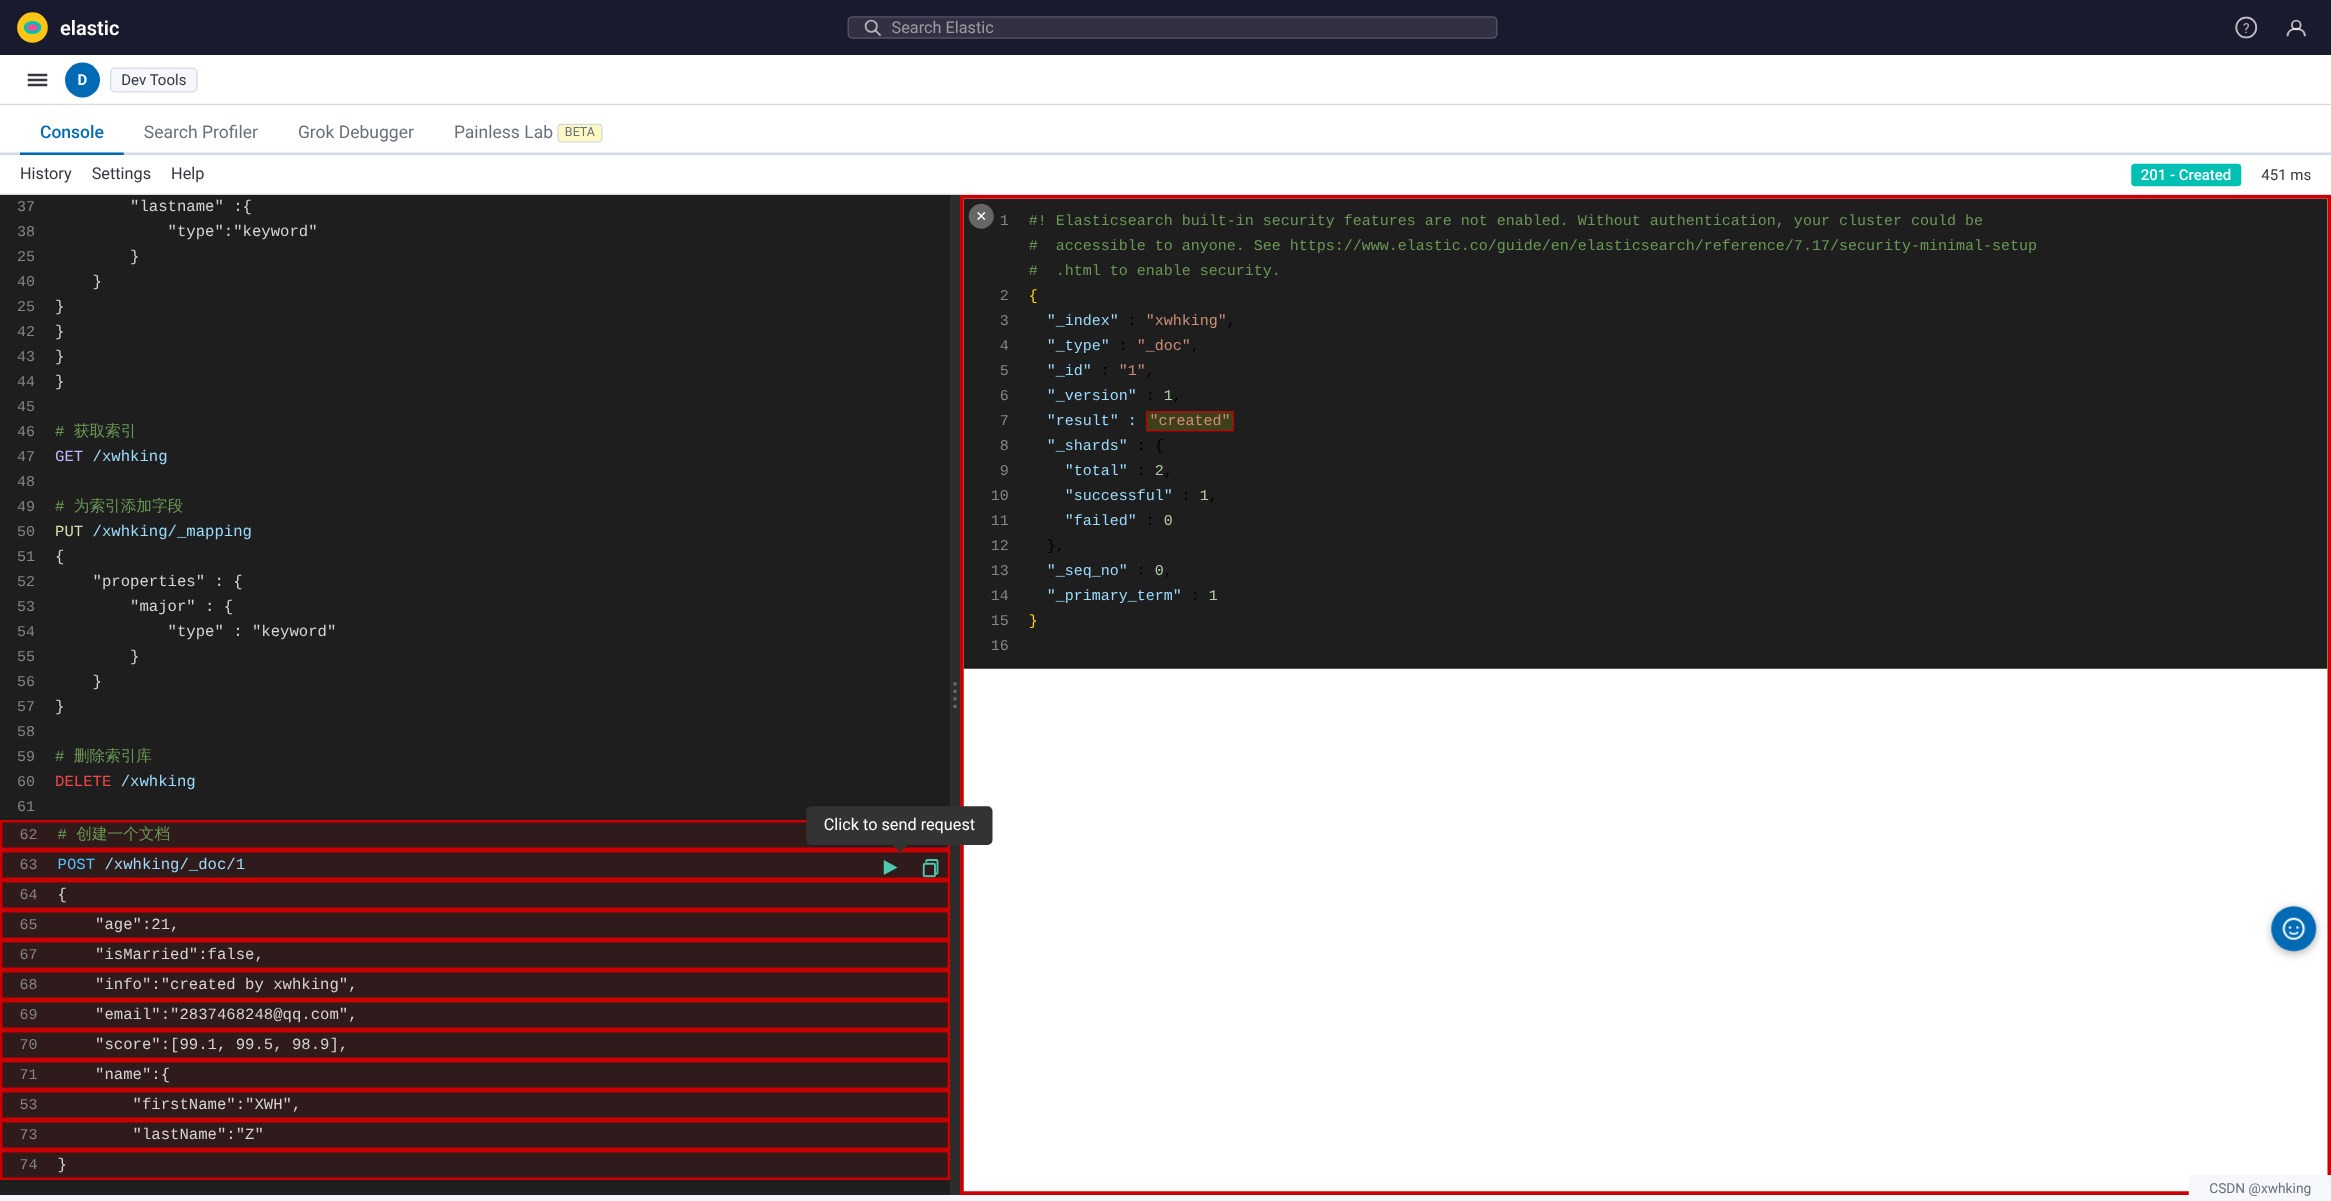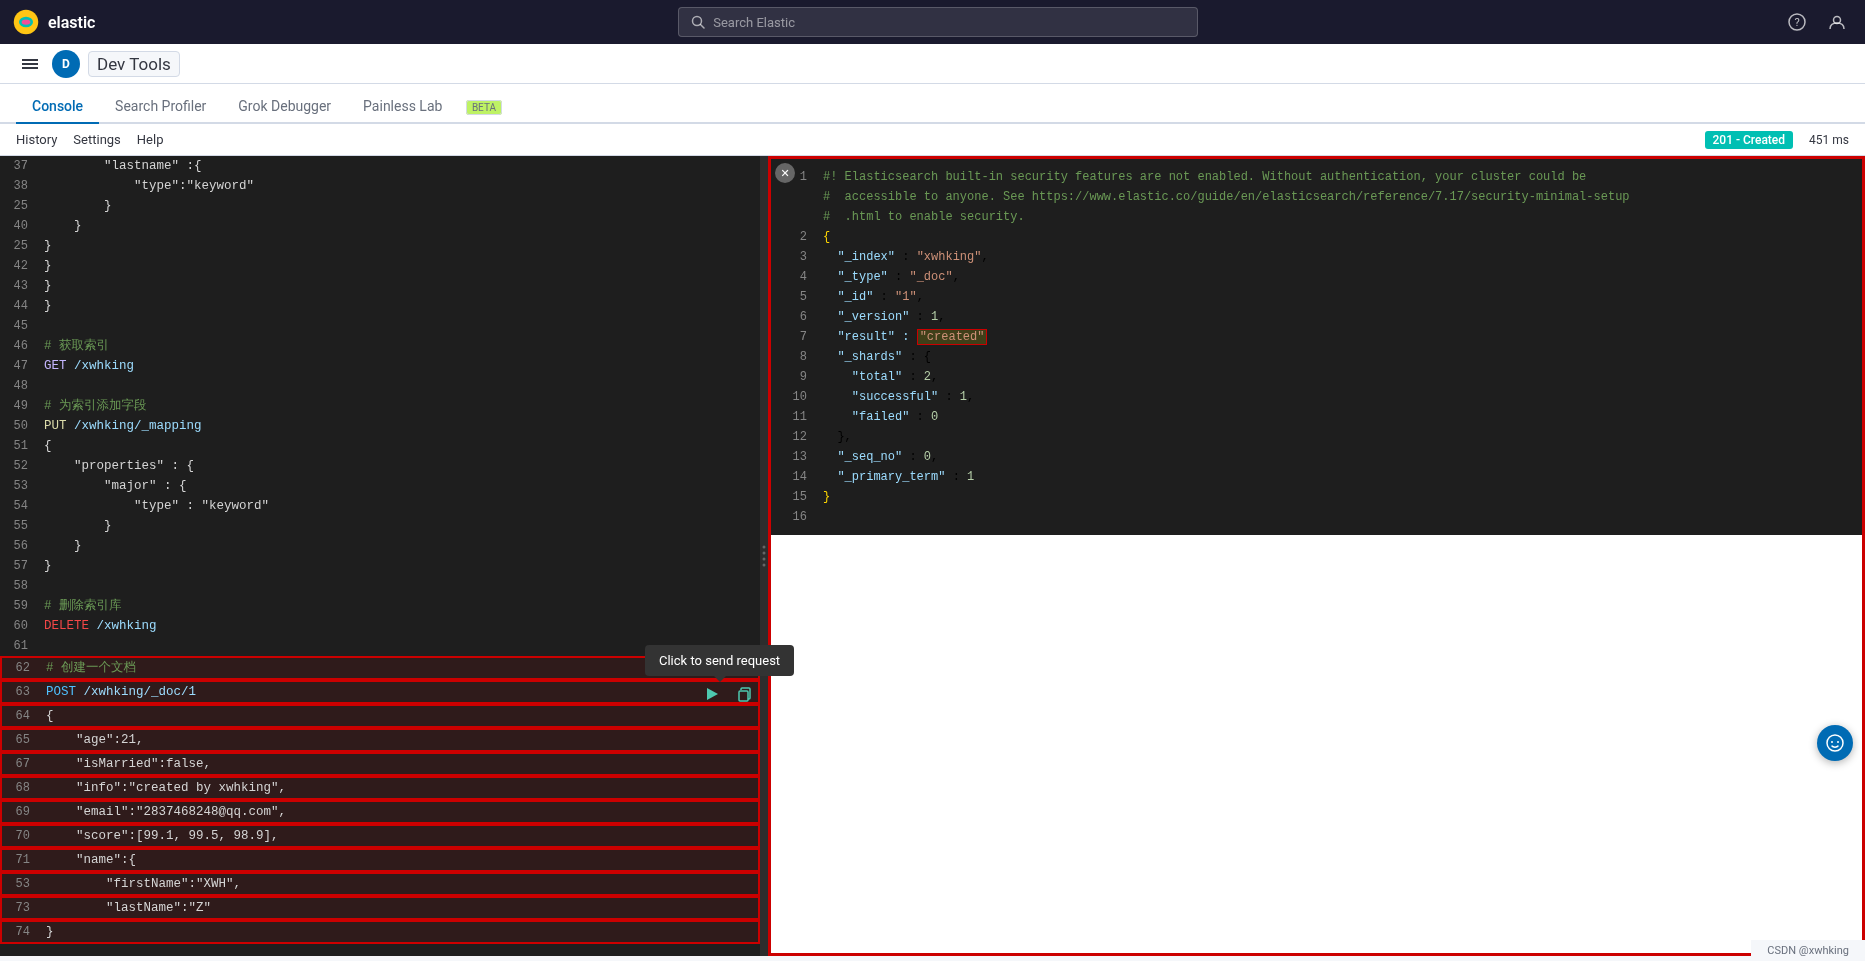--- a/index.html
+++ b/index.html
@@ -32,21 +32,21 @@
       justify-content: center;
     }
     .search-bar {
       display: flex;
       align-items: center;
       background: rgba(255,255,255,0.1);
       border: 1px solid rgba(255,255,255,0.2);
       border-radius: 4px;
       padding: 0 12px;
       width: 520px;
-      height: 30px;
+      height: 18px;
       gap: 8px;
       color: rgba(255,255,255,0.7);
       font-size: 13px;
     }
     .nav-icons {
       display: flex;
       gap: 8px;
       align-items: center;
     }
     .nav-icon-btn {
@@ -90,21 +90,21 @@
       color: white;
       font-size: 12px;
       font-weight: bold;
       cursor: pointer;
     }
     .devtools-badge {
       background: #f5f7fa;
       border: 1px solid #d3dae6;
       border-radius: 4px;
       padding: 2px 8px;
-      font-size: 17px;
+      font-size: 12px;
       color: #343741;
       cursor: pointer;
     }
 
     
     .tab-bar {
       display: flex;
       align-items: flex-end;
       background: white;
       border-bottom: 2px solid #d3dae6;
@@ -119,27 +119,27 @@
       border-bottom: 2px solid transparent;
       margin-bottom: -2px;
       white-space: nowrap;
     }
     .tab.active {
       color: #006bb4;
       border-bottom: 2px solid #006bb4;
       font-weight: 500;
     }
     .beta-badge {
-      background: #bef264;
+      background: #fef9c3;
       border: 1px solid #d3dae6;
       border-radius: 3px;
       padding: 1px 5px;
       font-size: 10px;
       color: #69707d;
-      margin-left: 20px;
+      margin-left: 0;
       vertical-align: middle;
     }
 
     
     .action-bar {
       display: flex;
       align-items: center;
       background: white;
       padding: 6px 16px;
       border-bottom: 1px solid #d3dae6;

